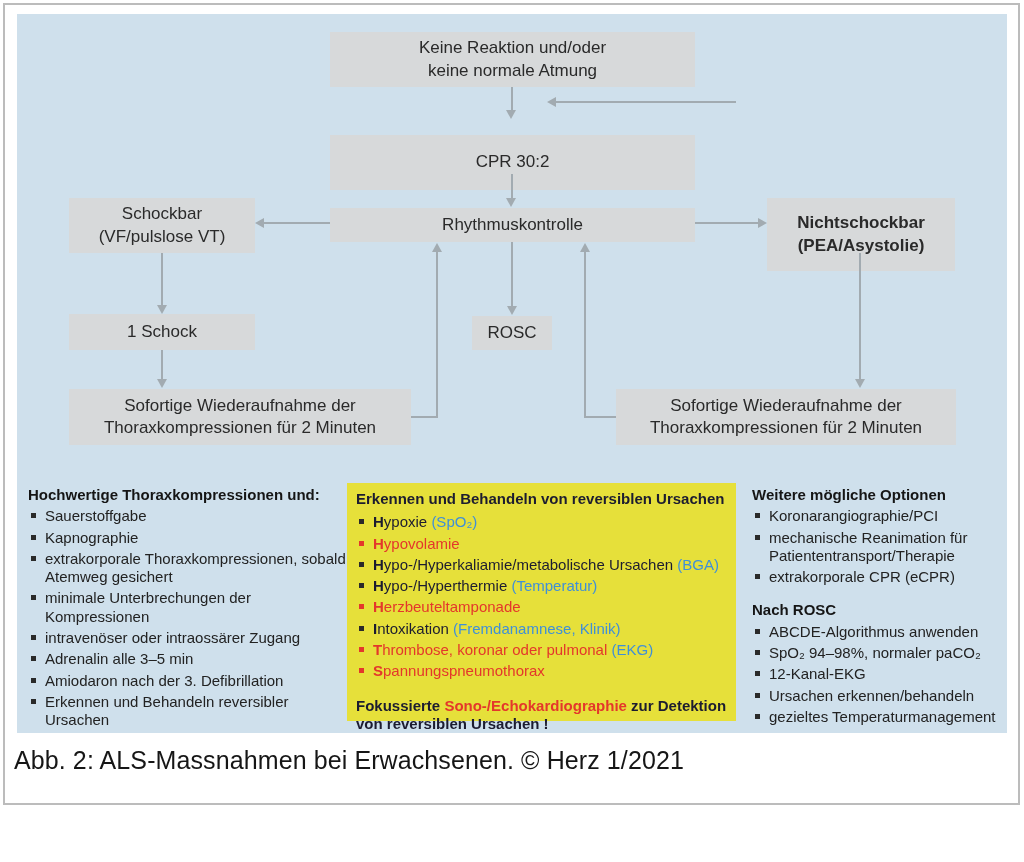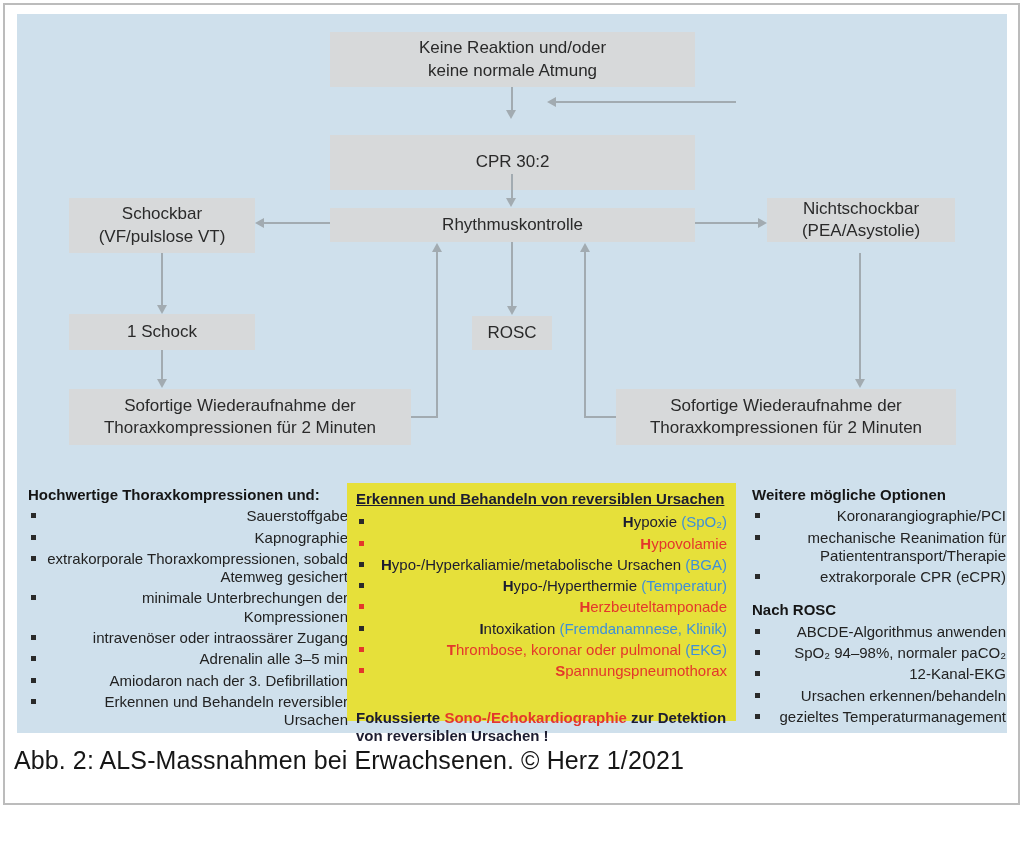--- a/index.html
+++ b/index.html
@@ -19,29 +19,29 @@
   .arr.left  { border-width:5px 9px 5px 0;  border-color:transparent #a2abb1 transparent transparent; }
   .arr.right { border-width:5px 0 5px 9px;  border-color:transparent transparent transparent #a2abb1; }
 
   .note { position:absolute; font-size:17px; color:#2a2a2a; line-height:1.3; }
 
   .section { position:absolute; font-size:15px; color:#222222; line-height:1.22; }
   .sec-title { font-weight:bold; color:#151515; margin-bottom:3px; }
   .li { display:flex; margin-bottom:3px; }
   .sq { flex:none; width:5px; height:5px; background:#2a2a2a; margin:6px 9px 0 3px; }
   .sq.red { background:#e4372b; }
-  .li-text { flex:1;text-align:right; }
+  .li-text { flex:1; }
 
   #yellow-box { position:absolute; left:347px; top:483px; width:389px; height:238px; background:#e6e03a;
                 padding:7px 9px; font-size:15px; line-height:1.22; }
-  #yellow-box .sec-title { color:#1c1c30; margin-bottom:5px;text-decoration:underline; }
+  #yellow-box .sec-title { color:#1c1c30; margin-bottom:5px; }
   .yli-dark { color:#1c1c30; }
   .yli-red  { color:#e4372b; }
   .paren { color:#3f8fd8; }
-  #yellow-footer { font-weight:bold; color:#1c1c30; margin-top:28px; }
+  #yellow-footer { font-weight:bold; color:#1c1c30; margin-top:16px; }
   #yellow-footer .red { color:#e4372b; }
 
   #caption { position:absolute; left:14px; top:746px; font-size:25px; color:#161616; letter-spacing:0.1px; }
 </style>
 </head>
 <body>
 
 <div id="stage">
   <div id="frame"></div>
   <div id="bluebg"></div>
@@ -58,21 +58,21 @@
 
   <div class="fc-box" style="left:69px; top:198px; width:186px; height:55px;">
     <span>Schockbar</span>
     <span>(VF/pulslose VT)</span>
   </div>
 
   <div class="fc-box" style="left:330px; top:208px; width:365px; height:34px;">
     <span>Rhythmuskontrolle</span>
   </div>
 
-  <div class="fc-box" style="left:767px; top:198px; width:188px; height:44px;">
+  <div class="fc-box" style="left:767px; top:198px; width:188px; height:73px;font-weight:bold;">
     <span>Nichtschockbar</span>
     <span>(PEA/Asystolie)</span>
   </div>
 
   <div class="fc-box" style="left:69px; top:314px; width:186px; height:36px;">
     <span>1 Schock</span>
   </div>
 
   <div class="fc-box" style="left:472px; top:316px; width:80px; height:34px;">
     <span>ROSC</span>

